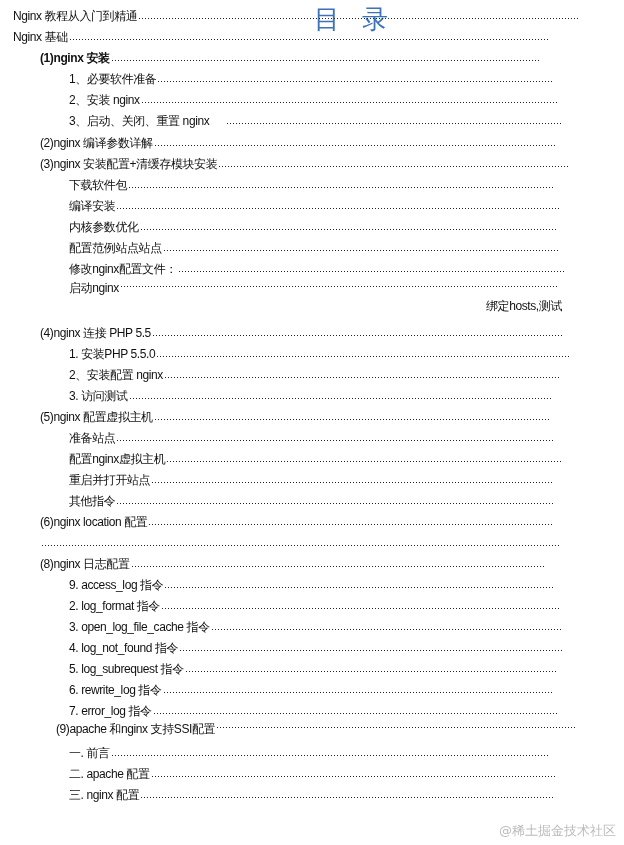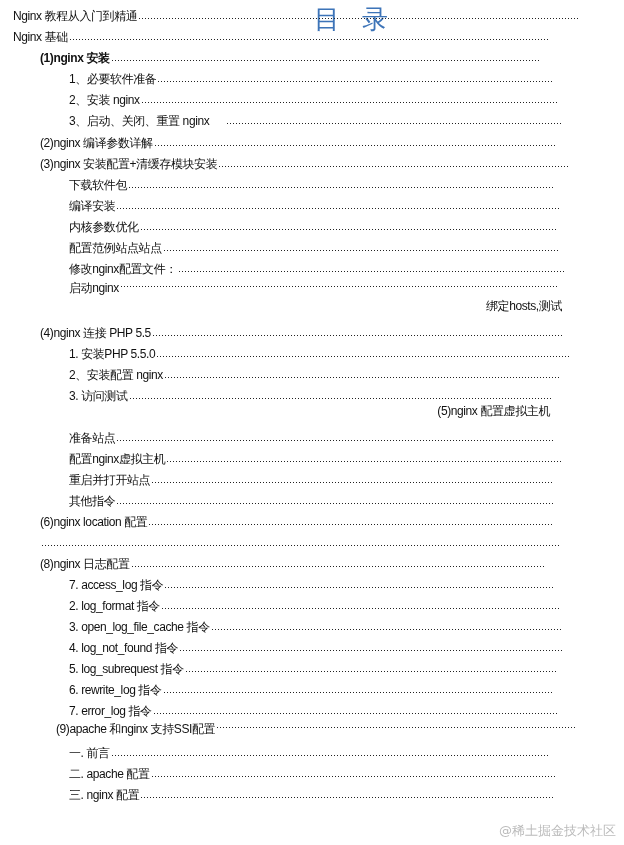--- a/index.html
+++ b/index.html
@@ -93,21 +93,21 @@
       <span class="leader"></span>
     </div>
     <div class="entry" style="left: 69px; top: 362px; width: 491px;">
       <span class="label">2、安装配置 nginx</span>
       <span class="leader"></span>
     </div>
     <div class="entry" style="left: 69px; top: 383px; width: 483px;">
       <span class="label">3. 访问测试</span>
       <span class="leader"></span>
     </div>
-    <div class="entry" style="left: 40px; top: 404px; width: 510px; flex-direction: column;">
+    <div class="entry" style="left: 40px; top: 404px; width: 510px;">
       <span class="label">(5)nginx 配置虚拟主机</span>
       <span class="leader"></span>
     </div>
     <div class="entry" style="left: 69px; top: 425px; width: 485px;">
       <span class="label">准备站点</span>
       <span class="leader"></span>
     </div>
     <div class="entry" style="left: 69px; top: 446px; width: 492px;">
       <span class="label">配置nginx虚拟主机</span>
       <span class="leader"></span>
@@ -125,21 +125,21 @@
       <span class="leader"></span>
     </div>
     <div class="entry" style="left: 40px; top: 530px; width: 519px;">
       <span class="leader"></span>
     </div>
     <div class="entry" style="left: 40px; top: 551px; width: 506px;">
       <span class="label">(8)nginx 日志配置</span>
       <span class="leader"></span>
     </div>
     <div class="entry" style="left: 69px; top: 572px; width: 486px;">
-      <span class="label">7. access_log 指令</span>
+      <span class="label">9. access_log 指令</span>
       <span class="leader"></span>
     </div>
     <div class="entry" style="left: 69px; top: 593px; width: 491px;">
       <span class="label">2. log_format 指令</span>
       <span class="leader"></span>
     </div>
     <div class="entry" style="left: 69px; top: 614px; width: 493px;">
       <span class="label">3. open_log_file_cache 指令</span>
       <span class="leader"></span>
     </div>

